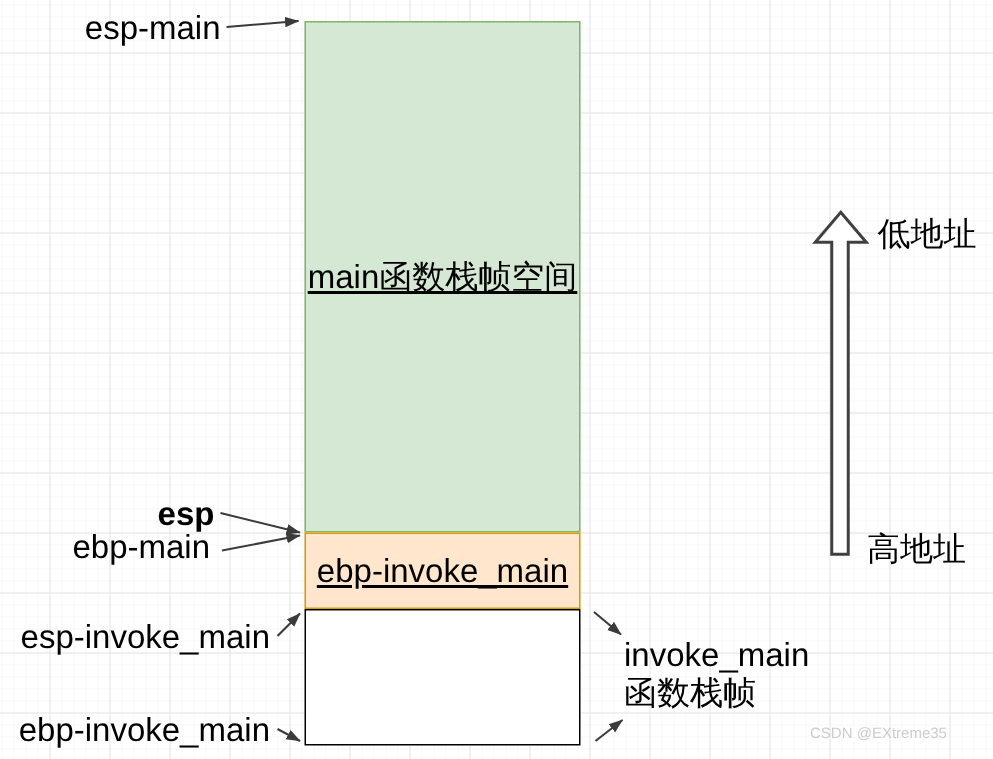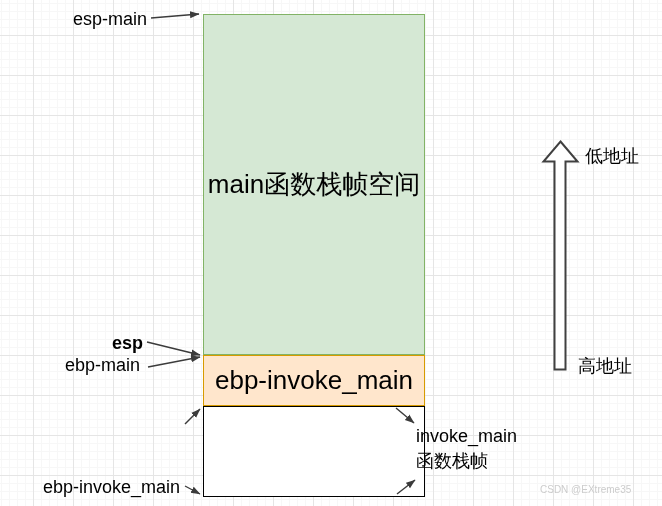--- a/index.html
+++ b/index.html
@@ -16,39 +16,40 @@
       linear-gradient(#e5e5e5 1px, transparent 1px),
       linear-gradient(90deg, #e5e5e5 1px, transparent 1px),
       linear-gradient(#f7f7f7 1px, transparent 1px),
       linear-gradient(90deg, #f7f7f7 1px, transparent 1px);
     background-size: 40px 40px, 40px 40px, 8px 8px, 8px 8px;
     background-position: -7px -5px;
   }
   .box {
     position: absolute;
     left: 203px;
-    width: 222px;
+    width: 184px;
     display: flex;
     align-items: center;
     justify-content: center;
-    font-size: 26px;
+    font-size: 22px;
     z-index: 1;
+    text-decoration: underline;
   }
   .box-green  { top: 14px;  height: 341px; background: #d5e8d4; border: 1.5px solid #82b366; }
   .box-orange { top: 355px; height: 51px;  background: #ffe6cc; border: 1.5px solid #d79b00; }
   .box-white  { top: 406px; height: 91px;  background: #ffffff; border: 1.5px solid #000000; }
   .arrow-layer {
     position: absolute;
     left: 0; top: 0;
     z-index: 2;
     pointer-events: none;
   }
   .lbl {
     position: absolute;
-    font-size: 18px;
+    font-size: 22px;
     line-height: 24px;
     white-space: nowrap;
     z-index: 3;
   }
   .lbl-right { text-align: right; }
   #lbl-esp-main        { right: 515px; top: 7px; }
   #lbl-esp             { right: 519px; top: 331px; font-weight: bold; }
   #lbl-ebp-main        { right: 522px; top: 353px; }
   #lbl-esp-invoke-main { right: 482px; top: 413px; }
   #lbl-ebp-invoke-main { right: 482px; top: 475px; }
@@ -99,20 +100,21 @@
 
     <path d="M560.5,141.5 L577.5,161.5 L565.5,161.5 L565.5,369.5 L554.5,369.5 L554.5,161.5 L543.5,161.5 Z" fill="#ffffff" stroke="#404040" stroke-width="2" stroke-linejoin="miter"></path>
   </svg>
 
   <div class="lbl lbl-right" id="lbl-esp-main">esp-main</div>
 
   <div class="lbl lbl-right" id="lbl-esp">esp</div>
 
   <div class="lbl lbl-right" id="lbl-ebp-main">ebp-main</div>
 
+  <div class="lbl lbl-right" id="lbl-esp-invoke-main">esp-invoke_main</div>
 
   <div class="lbl lbl-right" id="lbl-ebp-invoke-main">ebp-invoke_main</div>
 
   <div class="lbl" id="lbl-invoke-frame">
     <span>invoke_main</span><br>
     <span>函数栈帧</span>
   </div>
 
   <div class="lbl" id="lbl-high-address">高地址</div>
 

